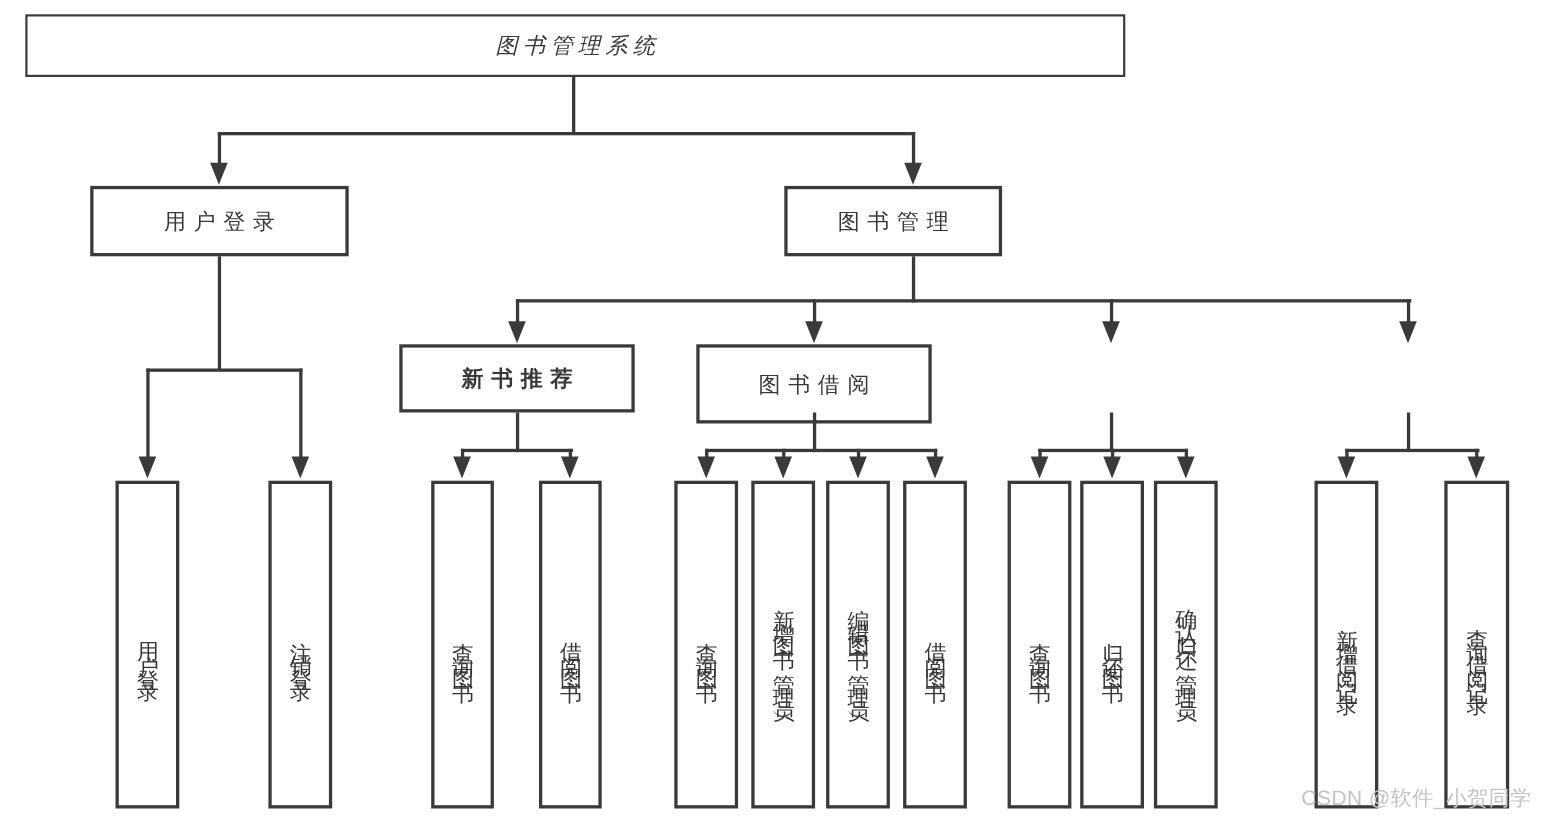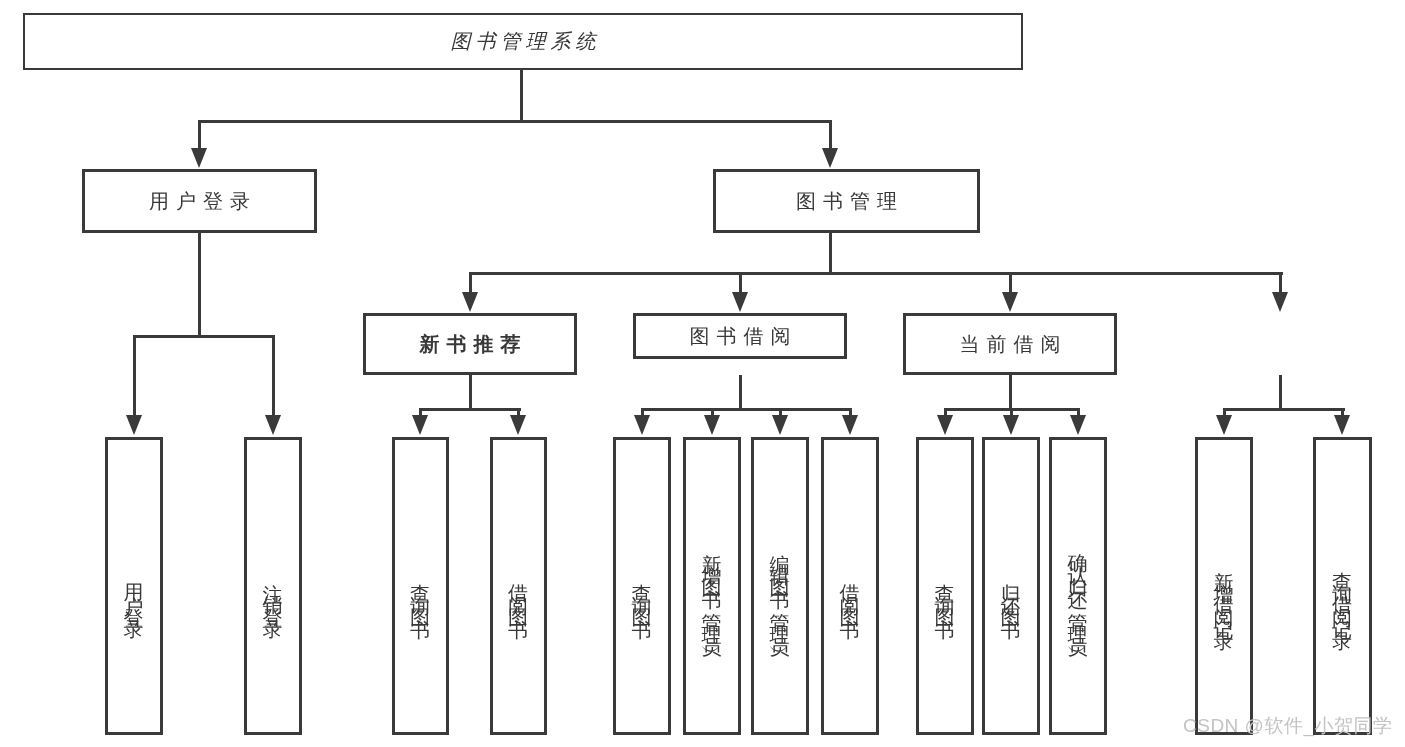--- a/index.html
+++ b/index.html
@@ -43,35 +43,32 @@
 <div class="canvas">
 
   <div class="box hbox root" style="left:23px;top:13px;width:1000px;height:57px;">
     <span>图书管理系统</span>
   </div>
 
   <div class="box hbox" style="left:82px;top:169px;width:235px;height:64px;">
     <span>用户登录</span>
   </div>
 
-  <div class="box hbox" style="left:713px;top:169px;width:267px;height:64px;">
+  <div class="box hbox" style="left:713px;top:169px;width:198px;height:64px;">
     <span>图书管理</span>
   </div>
 
   <div class="box hbox" style="left:363px;top:313px;width:214px;height:62px;font-weight:bold;">
     <span>新书推荐</span>
   </div>
 
-  <div class="box hbox" style="left:633px;top:313px;width:214px;height:46px;">
+  <div class="box hbox" style="left:633px;top:313px;width:214px;height:72px;">
     <span>图书借阅</span>
   </div>
 
-  <div class="box hbox" style="left:903px;top:313px;width:214px;height:62px;">
-    <span>当前借阅</span>
-  </div>
 
 
   <div class="box vbox" style="left:105px;top:437px;width:58px;height:298px;">
     <span>用户登录</span>
   </div>
   <div class="box vbox" style="left:244px;top:437px;width:58px;height:298px;">
     <span>注销登录</span>
   </div>
 
   <div class="box vbox" style="left:392px;top:437px;width:57px;height:298px;">

